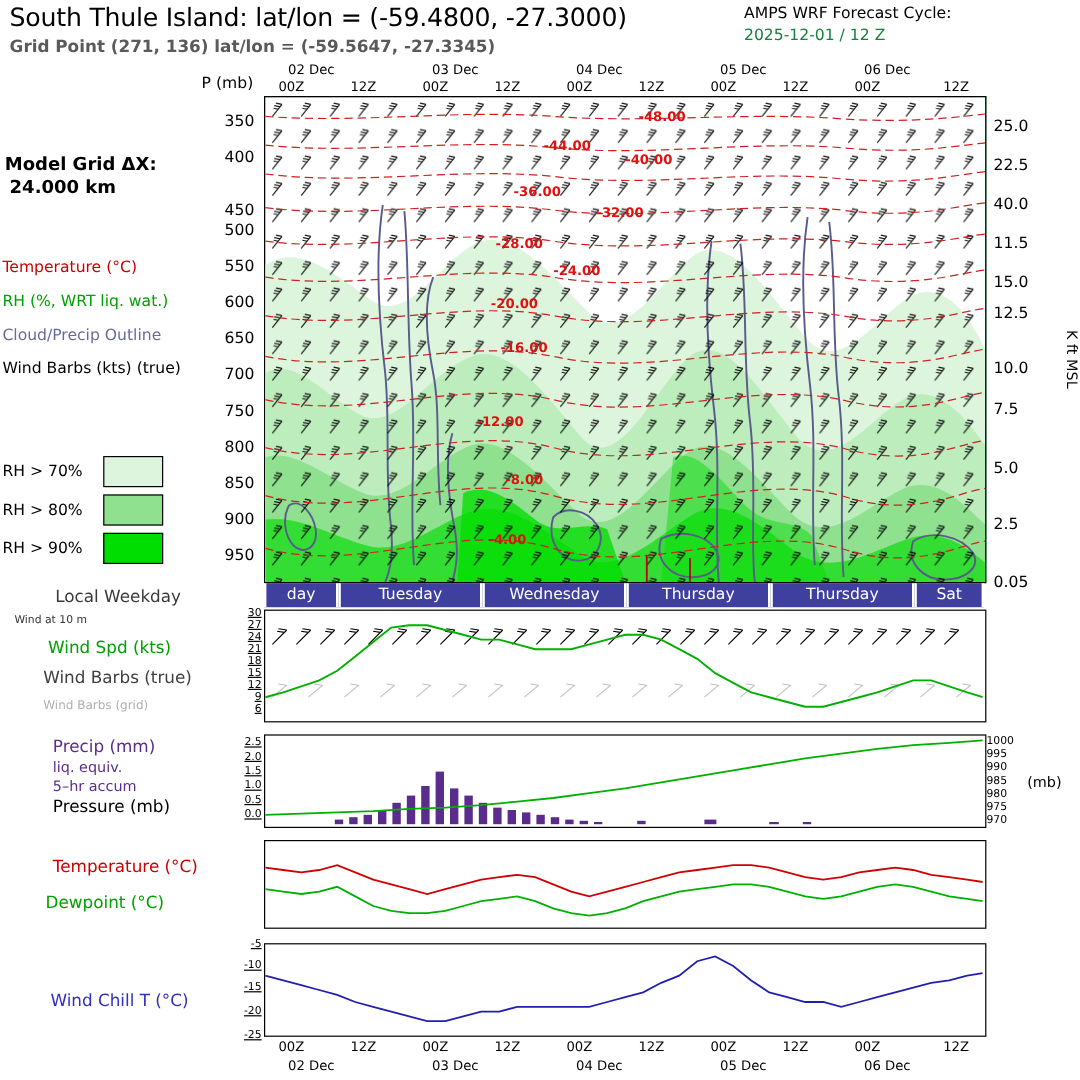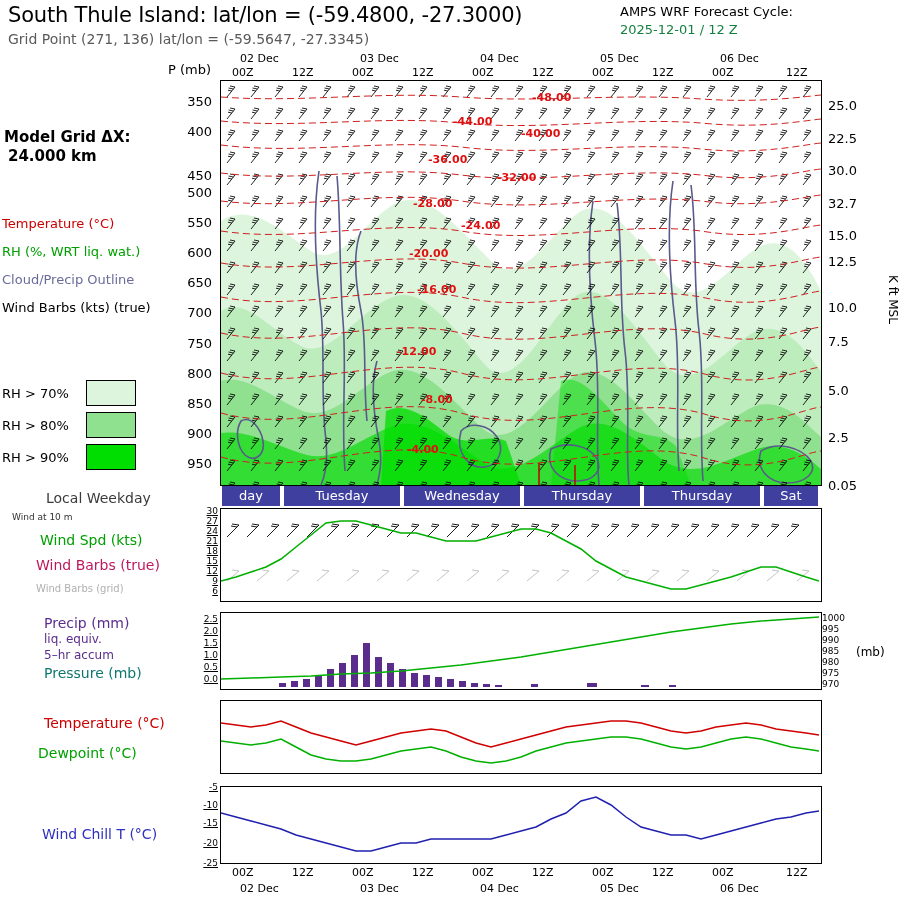--- a/index.html
+++ b/index.html
@@ -1,19 +1,19 @@
 <!DOCTYPE html>
 <html><head>
 <meta charset="utf-8">
 <style>
   html,body{margin:0;padding:0;}
   body{width:900px;height:900px;background:#ffffff;font-family:"DejaVu Sans",sans-serif;position:relative;overflow:hidden;}
   .abs{position:absolute;}
   #title{left:8px;top:3px;font-size:21px;color:#000;letter-spacing:-0.2px;}
-  #subtitle{left:8px;top:31px;font-size:14px;color:#5a5a5a;}
+  #subtitle{left:8px;top:31px;font-size:14px;color:#5a5a5a;font-weight:bold;}
   #cycle1{left:620px;top:4px;font-size:13px;color:#000;}
   #cycle2{left:620px;top:22px;font-size:13px;color:#15803d;}
   #gridlabel1{left:4px;top:128px;font-size:15px;font-weight:bold;color:#000;}
   #gridlabel2{left:8px;top:147px;font-size:15px;font-weight:bold;color:#000;}
 
   #legTemp{left:2px;top:216px;font-size:13px;color:#cc0000;}
   #legRH{left:2px;top:244px;font-size:13px;color:#00a000;}
   #legCloud{left:2px;top:272px;font-size:13px;color:#6a6a9a;}
   #legWind{left:2px;top:300px;font-size:13px;color:#000;}
 
@@ -29,26 +29,26 @@
   .ktick{position:absolute;left:0;font-size:13px;color:#000;}
   #kftlabel{left:886px;top:275px;font-size:12px;color:#000;writing-mode:vertical-rl;}
 
   
   #daybar{left:220px;top:486px;width:600px;height:20px;background:#3f3f9f;color:#fff;}
   .dayseg{position:absolute;top:0;height:20px;line-height:20px;text-align:center;font-size:13px;color:#fff;border-left:2px solid #fff;border-right:2px solid #fff;box-sizing:border-box;}
 
   #localwk{left:46px;top:490px;font-size:14px;color:#3a3a3a;}
   #wind10{left:12px;top:512px;font-size:9px;color:#333;}
   #lgWindSpd{left:40px;top:532px;font-size:14px;color:#00a000;}
-  #lgWindBarbT{left:36px;top:557px;font-size:14px;color:#be185d;}
+  #lgWindBarbT{left:36px;top:557px;font-size:14px;color:#404040;}
   #lgWindBarbG{left:36px;top:583px;font-size:10px;color:#b0b0b0;}
   #lgPrecip1{left:44px;top:615px;font-size:14px;color:#5a2d8c;}
   #lgPrecip2{left:44px;top:632px;font-size:12px;color:#5a2d8c;}
   #lgPrecip3{left:44px;top:648px;font-size:12px;color:#5a2d8c;}
-  #lgPressure{left:44px;top:665px;font-size:14px;color:#0f766e;}
+  #lgPressure{left:44px;top:665px;font-size:14px;color:#000000;}
   #lgTemp{left:44px;top:715px;font-size:14px;color:#cc0000;}
   #lgDew{left:38px;top:745px;font-size:14px;color:#00a000;}
   #lgChill{left:42px;top:826px;font-size:14px;color:#3030c0;}
 
   .subpanel{position:absolute;left:220px;width:600px;border:1px solid #000;background:#fff;overflow:hidden;}
   #p2{top:508px;height:92px;}
   #p3{top:612px;height:76px;}
   #p4{top:700px;height:72px;}
   #p5{top:786px;height:76px;}
 
@@ -125,22 +125,22 @@
 <div class="ptick" style="left:178px;top:275px">650</div>
 <div class="ptick" style="left:178px;top:305px">700</div>
 <div class="ptick" style="left:178px;top:336px">750</div>
 <div class="ptick" style="left:178px;top:366px">800</div>
 <div class="ptick" style="left:178px;top:396px">850</div>
 <div class="ptick" style="left:178px;top:426px">900</div>
 <div class="ptick" style="left:178px;top:456px">950</div>
 
 <div class="ktick" style="left:828px;top:98px">25.0</div>
 <div class="ktick" style="left:828px;top:131px">22.5</div>
-<div class="ktick" style="left:828px;top:163px">30.0</div>
-<div class="ktick" style="left:828px;top:196px">32.7</div>
+<div class="ktick" style="left:828px;top:163px">40.0</div>
+<div class="ktick" style="left:828px;top:196px">11.5</div>
 <div class="ktick" style="left:828px;top:228px">15.0</div>
 <div class="ktick" style="left:828px;top:254px">12.5</div>
 <div class="ktick" style="left:828px;top:300px">10.0</div>
 <div class="ktick" style="left:828px;top:334px">7.5</div>
 <div class="ktick" style="left:828px;top:383px">5.0</div>
 <div class="ktick" style="left:828px;top:430px">2.5</div>
 <div class="ktick" style="left:828px;top:478px">0.05</div>
 <div class="abs" id="kftlabel">K ft  MSL</div>
 
 <div class="abs" id="mainpanel">

